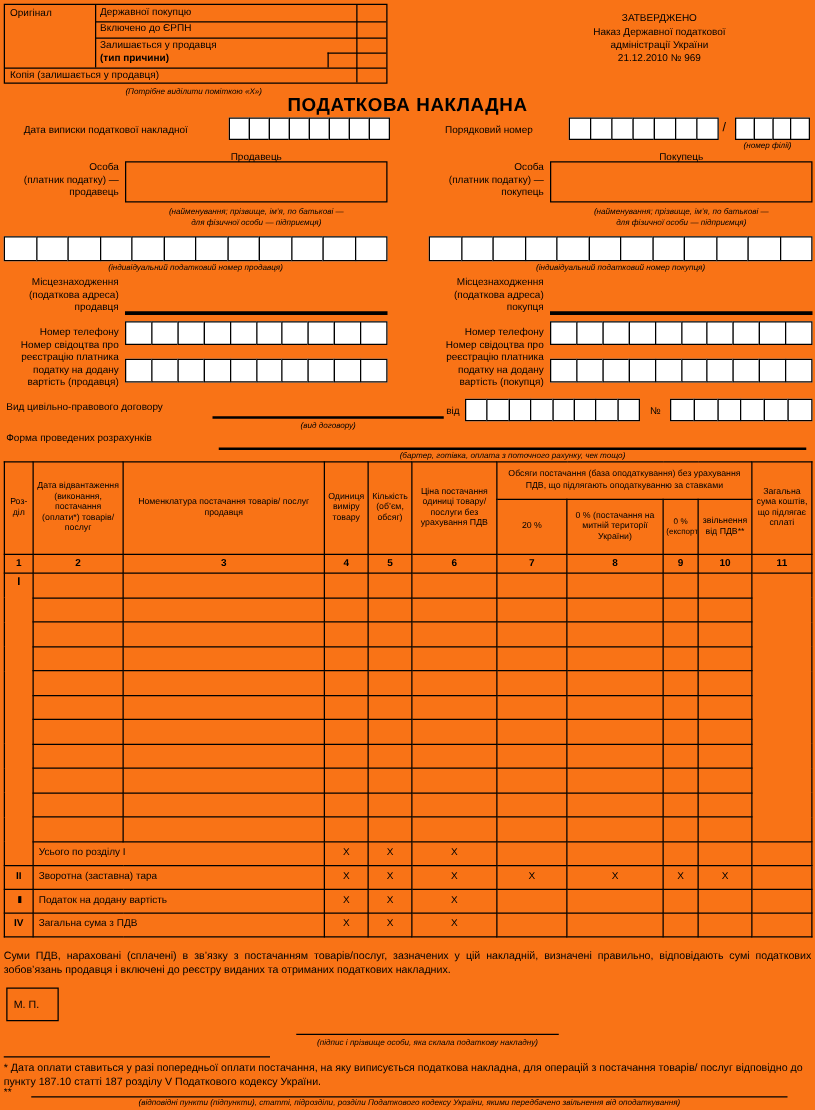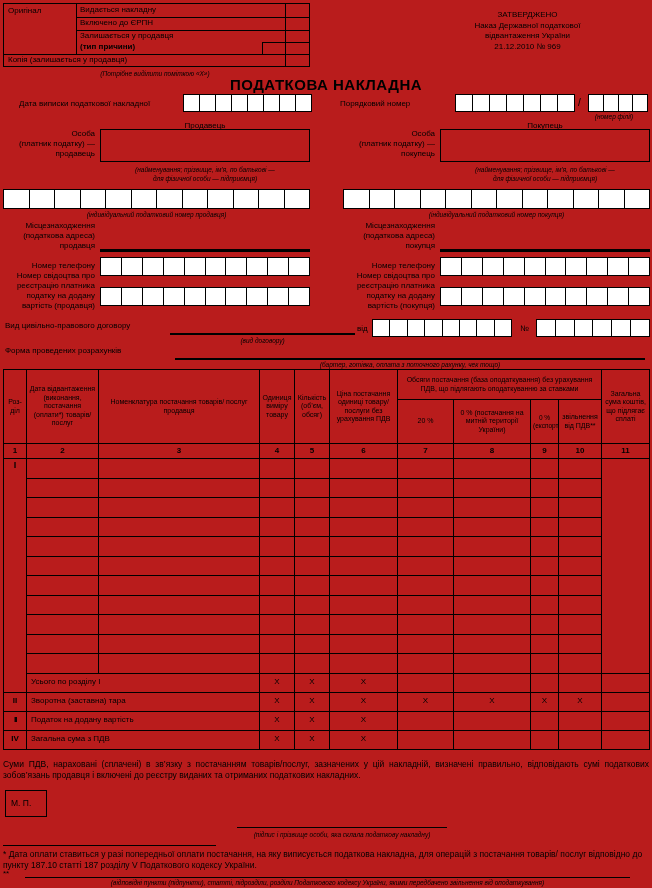--- a/index.html
+++ b/index.html
@@ -1,16 +1,16 @@
 <!DOCTYPE html>
 <html><head>
 <meta charset="utf-8">
 <style>
   html,body{margin:0;padding:0;background:#fff;}
-  #page{position:relative;width:652px;height:888px;background:#b91c1c;color:#000;
+  #page{position:relative;width:652px;height:888px;background:#f97316;color:#000;
         font-family:"Liberation Sans",sans-serif;font-size:8px;overflow:hidden;}
   .abs{position:absolute;}
   .b{font-weight:bold;}
   .it{font-style:italic;font-size:6.5px;}
   .ctr{text-align:center;}
   .rt{text-align:right;}
   .lh10{line-height:10px;}
   .line{position:absolute;background:#000;}
   .box{position:absolute;border:1px solid #000;box-sizing:border-box;}
   
@@ -37,21 +37,21 @@
   td.lbl-l{text-align:left;padding-left:4px;}
   td.sm{font-size:6.5px;line-height:7.5px;}
 </style>
 </head>
 <body>
 
 <div id="page">
 
   <div id="tl">
     <div class="lbl" style="left:4px;top:2px;">Оригінал</div>
-    <div class="lbl" style="left:76px;top:1px;">Видається накладну</div>
+    <div class="lbl" style="left:76px;top:1px;">Державної покупцю</div>
     <div class="lbl" style="left:76px;top:14px;">Включено до ЄРПН</div>
     <div class="lbl" style="left:76px;top:27px;">Залишається у продавця</div>
     <div class="lbl" style="left:76px;top:38px;font-weight:bold;">(тип причини)</div>
     <div class="lbl" style="left:4px;top:51px;">Копія (залишається у продавця)</div>
 
     <div class="line" style="left:72px;top:0;width:1px;height:50px;"></div>
     <div class="line" style="left:72px;top:13px;width:233px;height:1px;"></div>
     <div class="line" style="left:72px;top:26px;width:233px;height:1px;"></div>
     <div class="line" style="left:0;top:50px;width:305px;height:1px;"></div>
     <div class="line" style="left:281px;top:0;width:1px;height:62px;"></div>
@@ -63,38 +63,38 @@
     <div class="chk" style="left:281px;top:26px;width:24px;height:12px;"></div>
     <div class="chk" style="left:258px;top:38px;width:23px;height:12px;"></div>
     <div class="chk" style="left:281px;top:38px;width:24px;height:12px;"></div>
     <div class="chk" style="left:281px;top:50px;width:24px;height:12px;"></div>
   </div>
   <div class="abs it ctr" style="left:30px;top:70px;width:250px;">(Потрібне виділити поміткою «Х»)</div>
 
   <div class="abs ctr" style="left:425px;top:10px;width:205px;line-height:10.5px;">
     <div>ЗАТВЕРДЖЕНО</div>
     <div>Наказ Державної податкової</div>
-    <div>відвантаження України</div>
+    <div>адміністрації України</div>
     <div>21.12.2010 № 969</div>
   </div>
 
   <div class="abs ctr b" style="left:0;top:76px;width:652px;font-size:15px;letter-spacing:.5px;">ПОДАТКОВА НАКЛАДНА</div>
 
   <div class="abs" style="left:19px;top:99px;">Дата виписки податкової накладної</div>
   <div class="cells" style="left:183px;top:94px;width:129px;height:18px;">
       <span class="cell"></span>
       <span class="cell"></span>
       <span class="cell"></span>
       <span class="cell"></span>
       <span class="cell"></span>
       <span class="cell"></span>
       <span class="cell"></span>
       <span class="cell"></span>
     </div>
-  <div class="abs" style="left:340px;top:99px;">Порядковий номер</div>
+  <div class="abs" style="left:356px;top:99px;">Порядковий номер</div>
   <div class="cells" style="left:455px;top:94px;width:120px;height:18px;">
       <span class="cell"></span>
       <span class="cell"></span>
       <span class="cell"></span>
       <span class="cell"></span>
       <span class="cell"></span>
       <span class="cell"></span>
       <span class="cell"></span>
     </div>
   <div class="abs" style="left:578px;top:97px;font-size:10px;">/</div>

